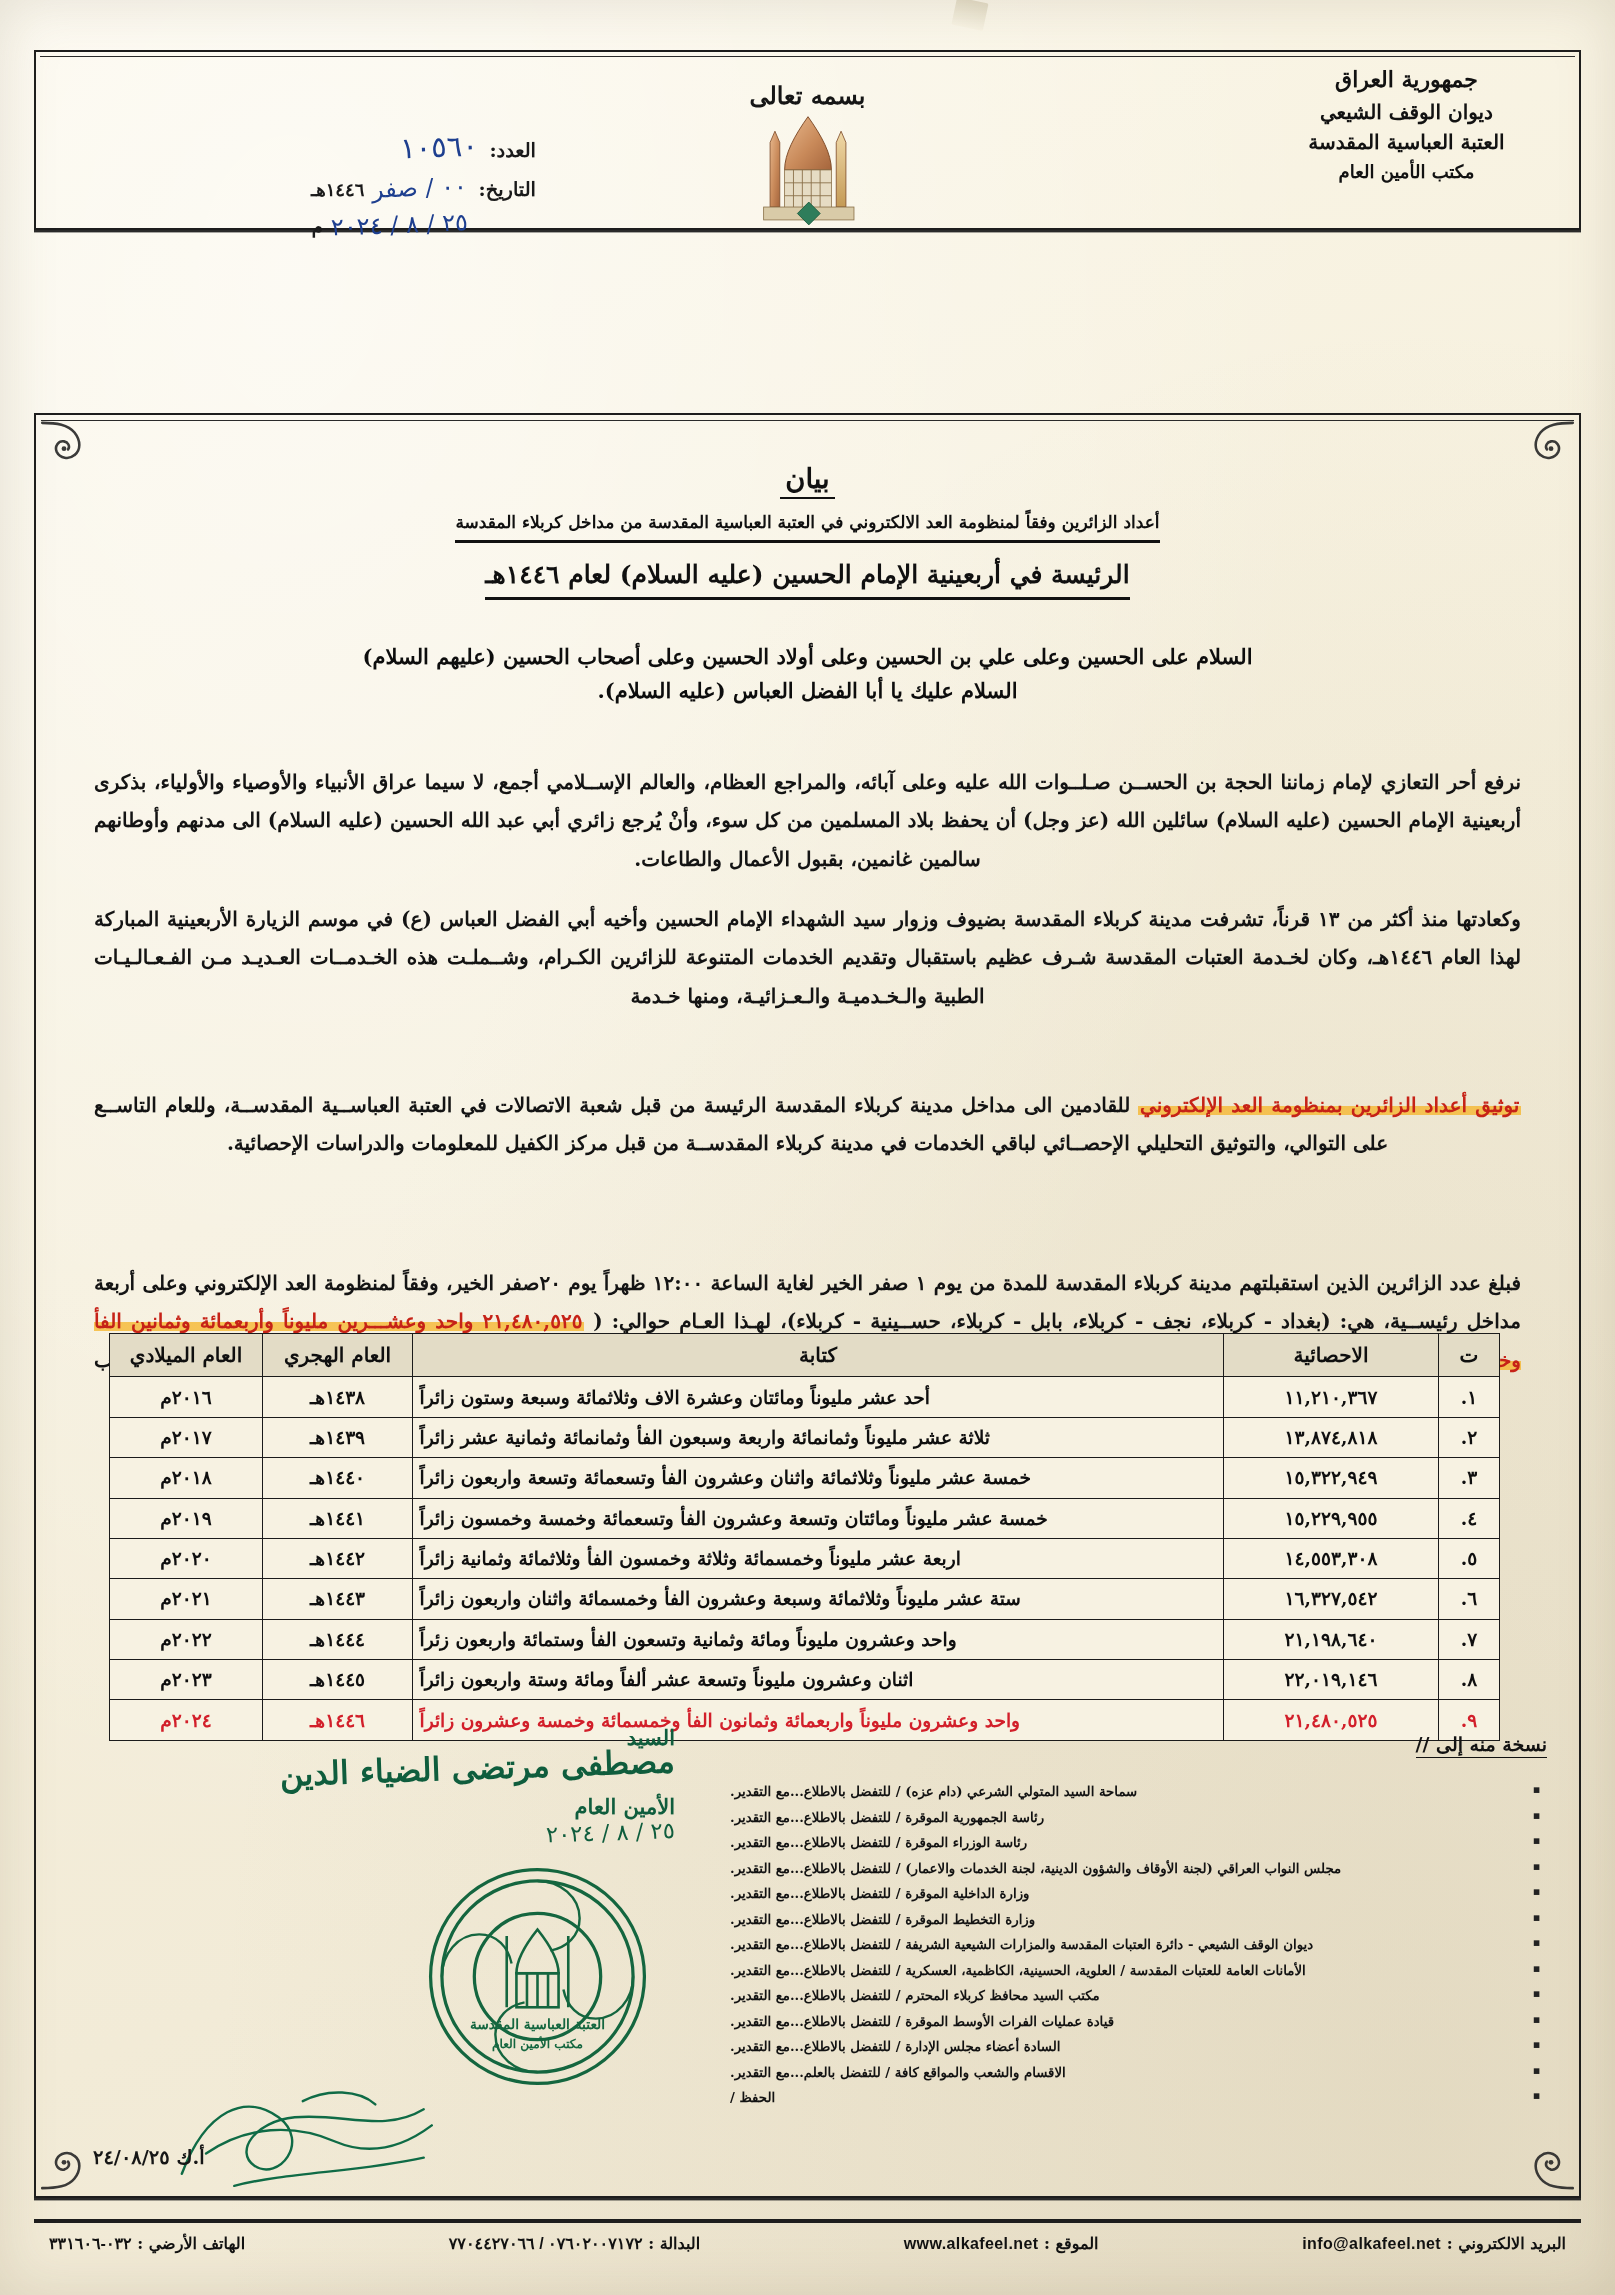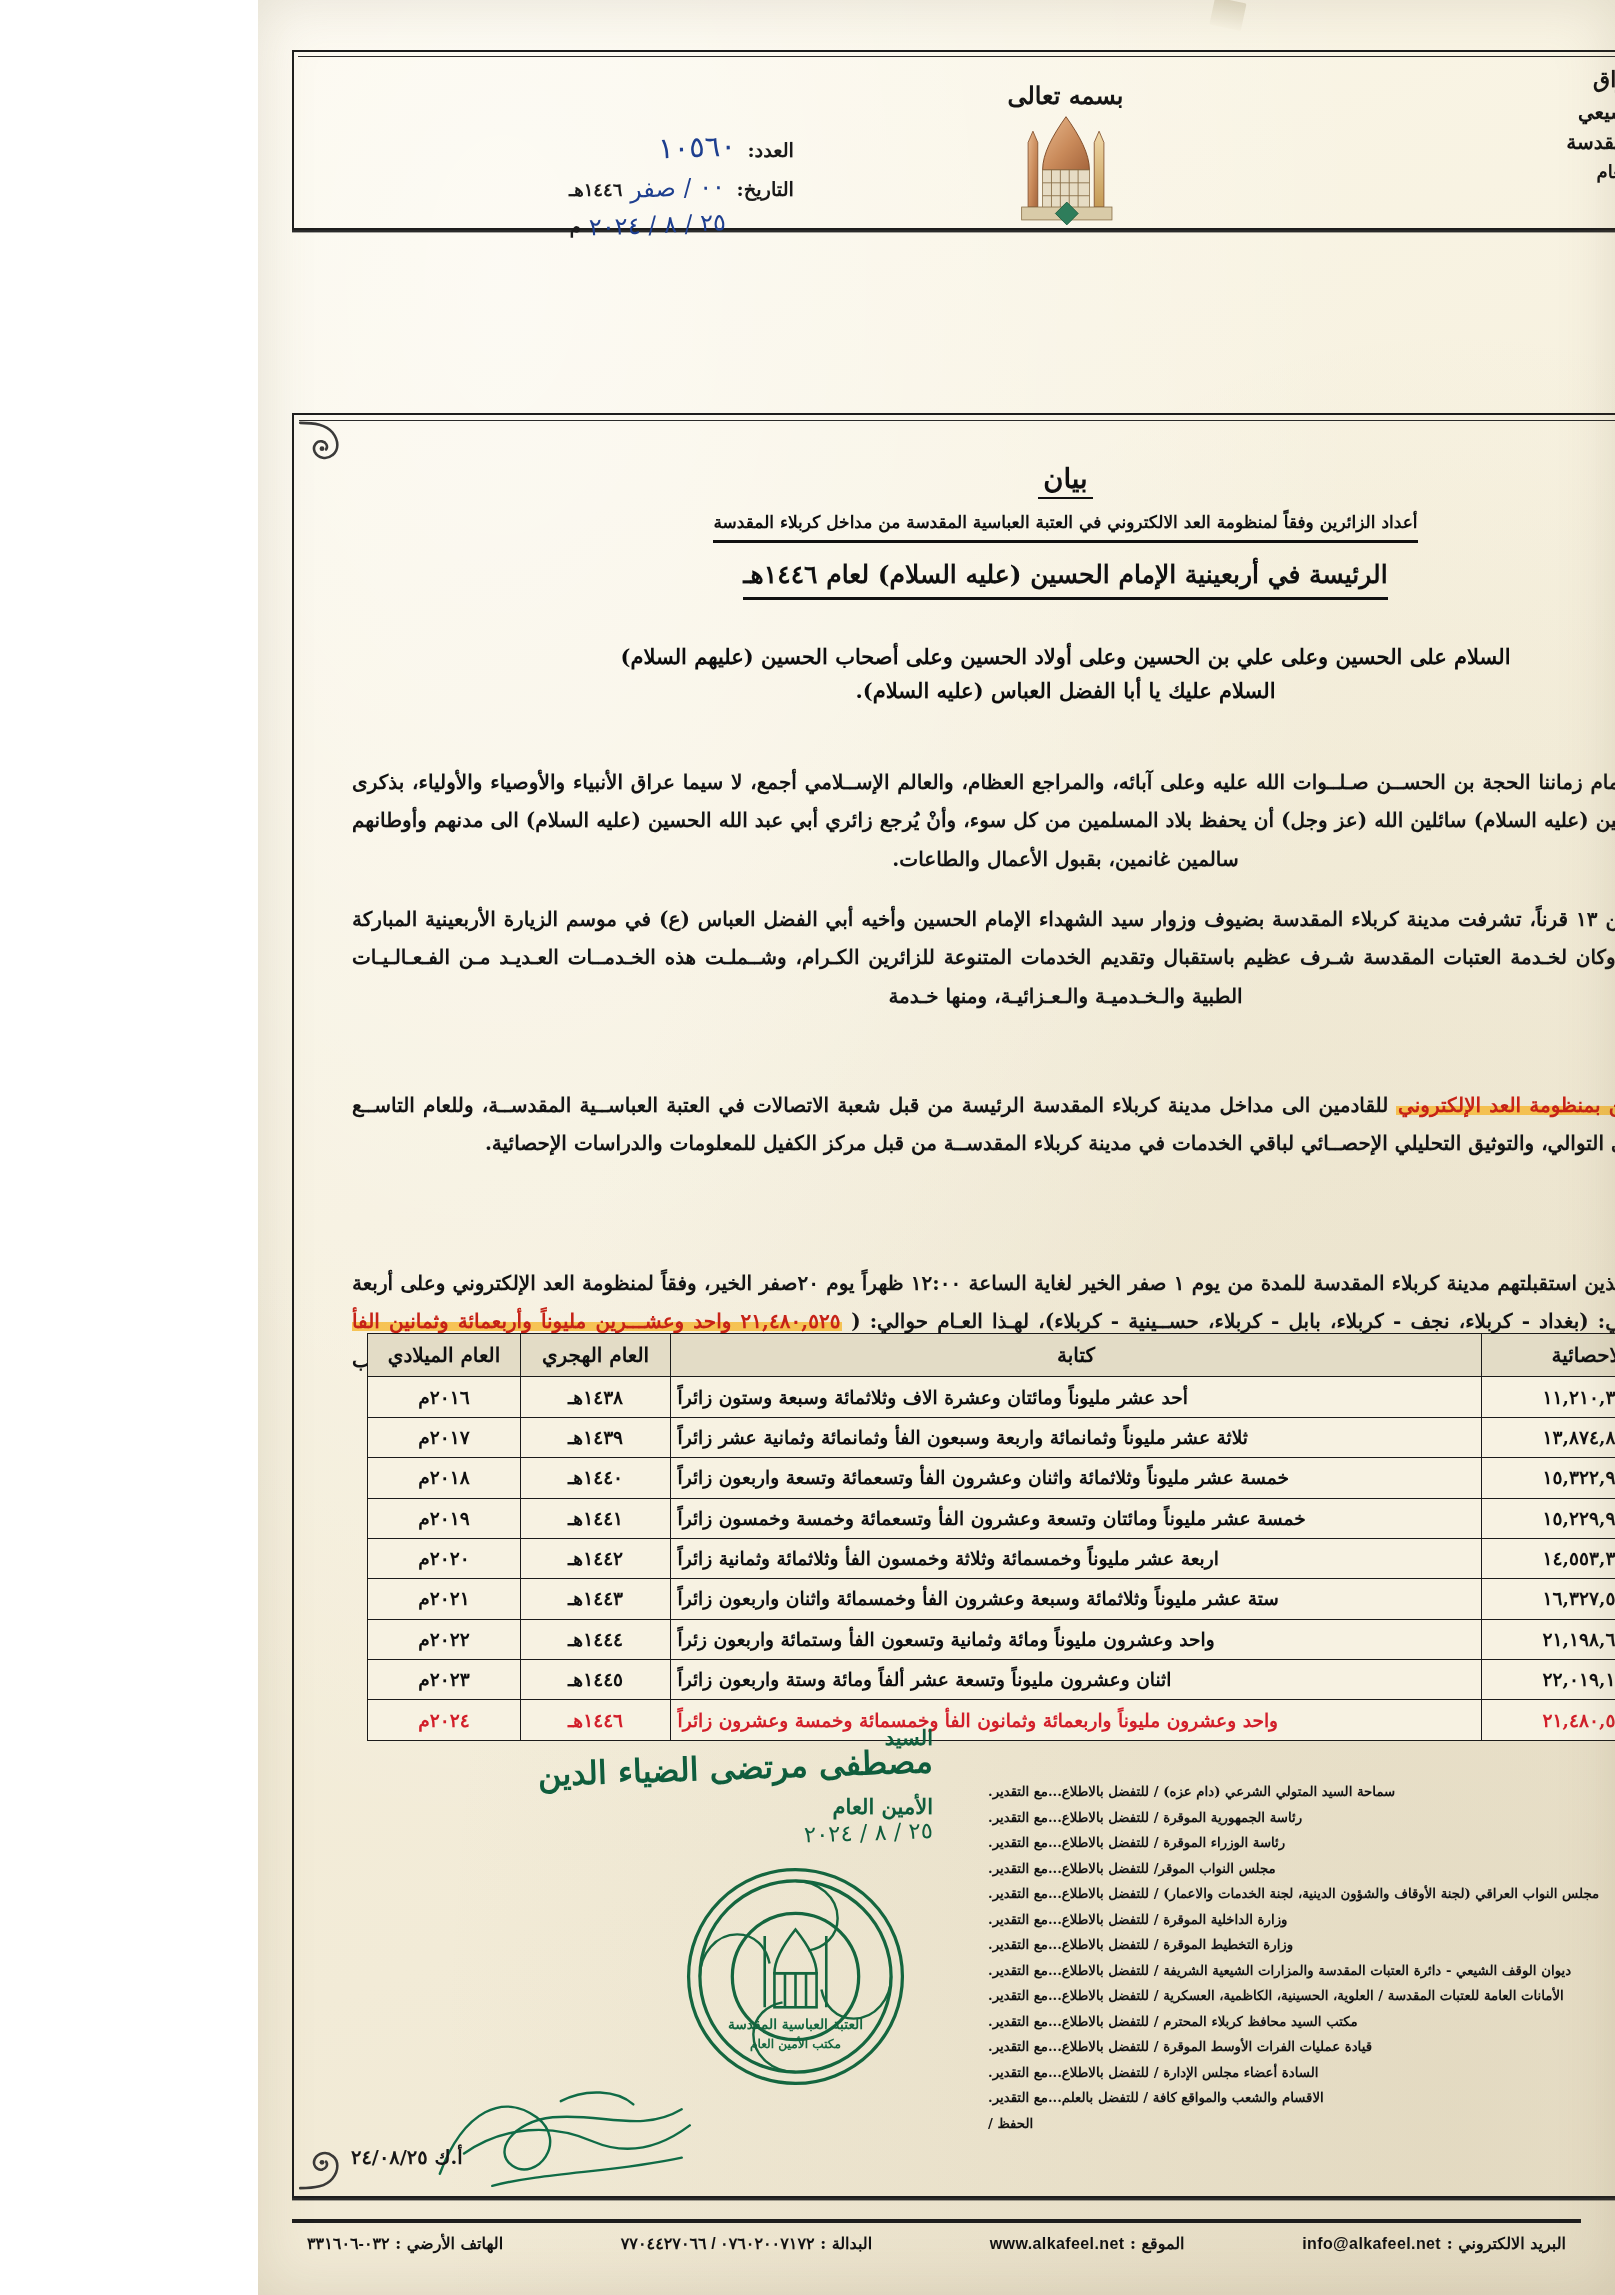--- a/index.html
+++ b/index.html
@@ -4,21 +4,21 @@
 <style>
   html, body {
     margin: 0; padding: 0;
     background: #ffffff;
   }
   body {
     font-family: "DejaVu Sans", "Liberation Sans", sans-serif;
   }
   .page {
     position: relative;
-    width: 1357px;
+    width: 1615px;
     height: 2295px;
     background: #f6f1e0;
     overflow: hidden;
   }
   
   .paper-tint {
     position: absolute; inset: 0;
     background:
       radial-gradient(ellipse at 18% 12%, rgba(255,255,255,.55), rgba(255,255,255,0) 55%),
       radial-gradient(ellipse at 88% 92%, rgba(176,160,120,.20), rgba(255,255,255,0) 60%),
@@ -571,21 +571,20 @@
     <div class="ref-code" style="left:57px; top:1731px;">أ.ك ٢٤/٠٨/٢٥</div>
 
     <div class="copies" style="top:1318px;right:32px;">
       <div class="copies-title">
         <span>نسخة منه إلى //</span>
       </div>
       <ul id="copies-list">
           <li>سماحة السيد المتولي الشرعي (دام عزه) / للتفضل بالاطلاع...مع التقدير.</li>
           <li>رئاسة الجمهورية الموقرة / للتفضل بالاطلاع...مع التقدير.</li>
           <li>رئاسة الوزراء الموقرة / للتفضل بالاطلاع...مع التقدير.</li>
-          <li>مجلس النواب الموقر/ للتفضل بالاطلاع...مع التقدير.</li>
           <li>مجلس النواب العراقي (لجنة الأوقاف والشؤون الدينية، لجنة الخدمات والاعمار) / للتفضل بالاطلاع...مع التقدير.</li>
           <li>وزارة الداخلية الموقرة / للتفضل بالاطلاع...مع التقدير.</li>
           <li>وزارة التخطيط الموقرة / للتفضل بالاطلاع...مع التقدير.</li>
           <li>ديوان الوقف الشيعي - دائرة العتبات المقدسة والمزارات الشيعية الشريفة / للتفضل بالاطلاع...مع التقدير.</li>
           <li>الأمانات العامة للعتبات المقدسة / العلوية، الحسينية، الكاظمية، العسكرية / للتفضل بالاطلاع...مع التقدير.</li>
           <li>مكتب السيد محافظ كربلاء المحترم / للتفضل بالاطلاع...مع التقدير.</li>
           <li>قيادة عمليات الفرات الأوسط الموقرة / للتفضل بالاطلاع...مع التقدير.</li>
           <li>السادة أعضاء مجلس الإدارة / للتفضل بالاطلاع...مع التقدير.</li>
           <li>الاقسام والشعب والمواقع كافة / للتفضل بالعلم...مع التقدير.</li>
           <li>الحفظ /</li>

